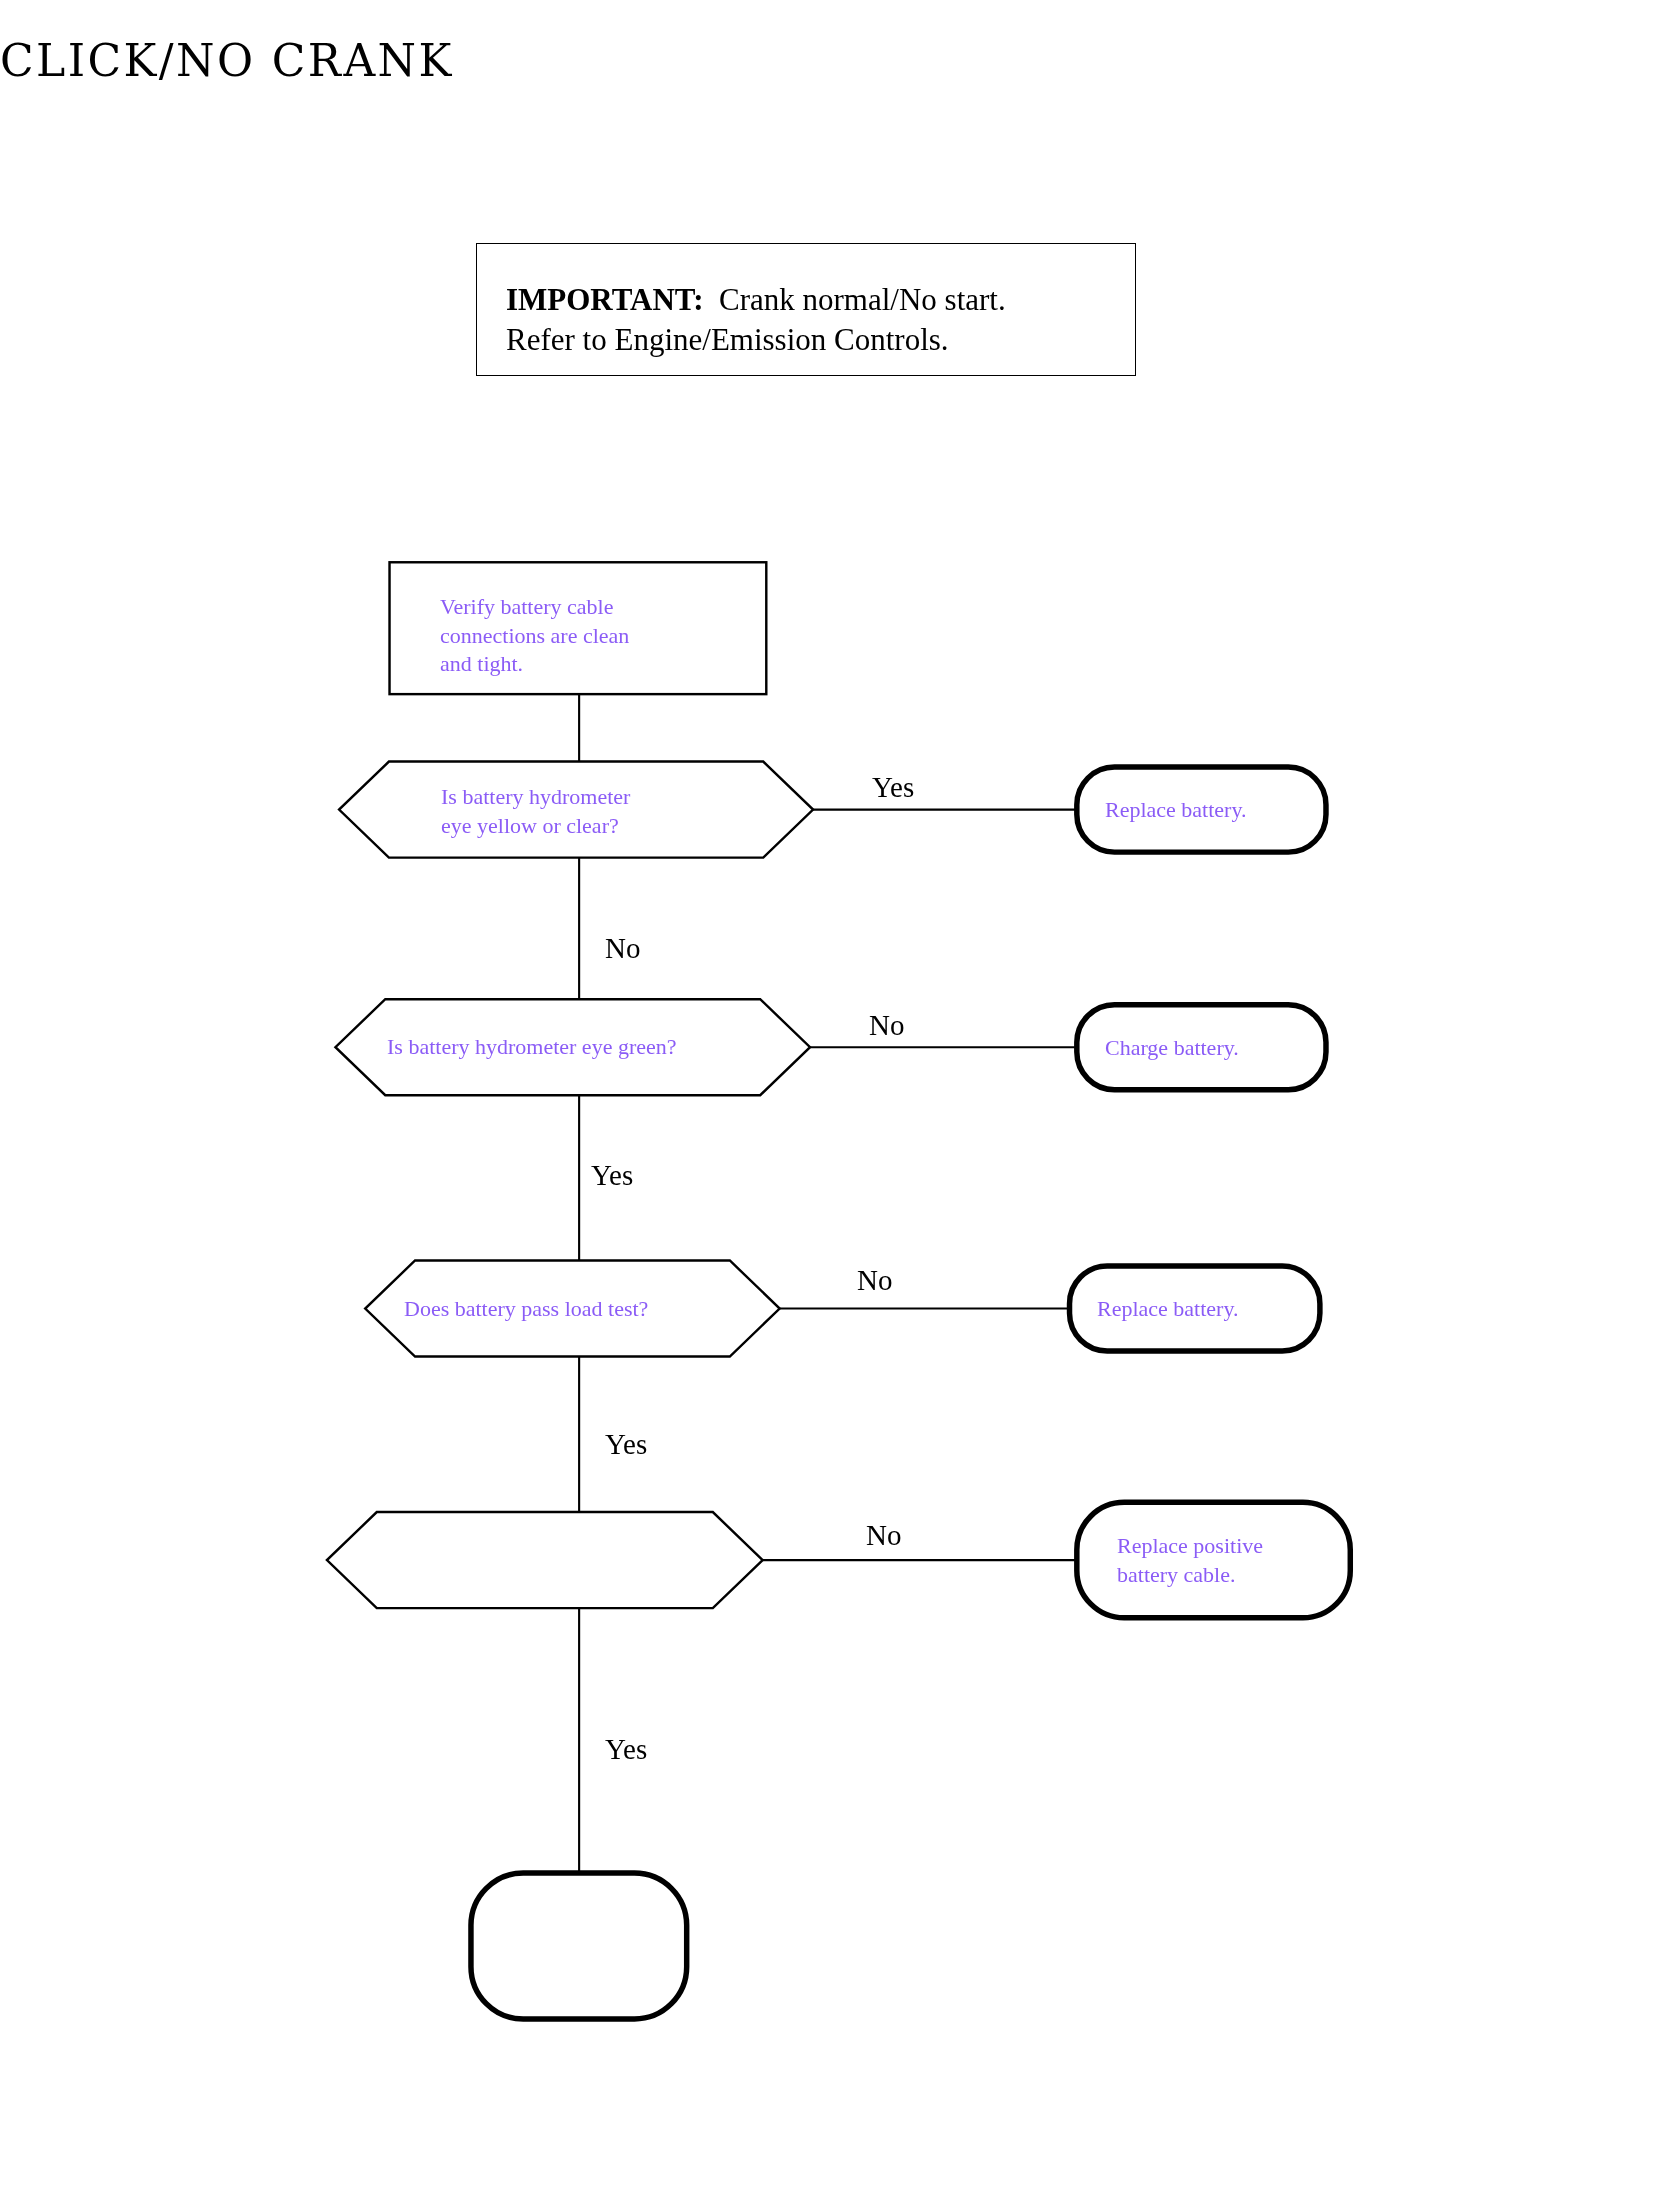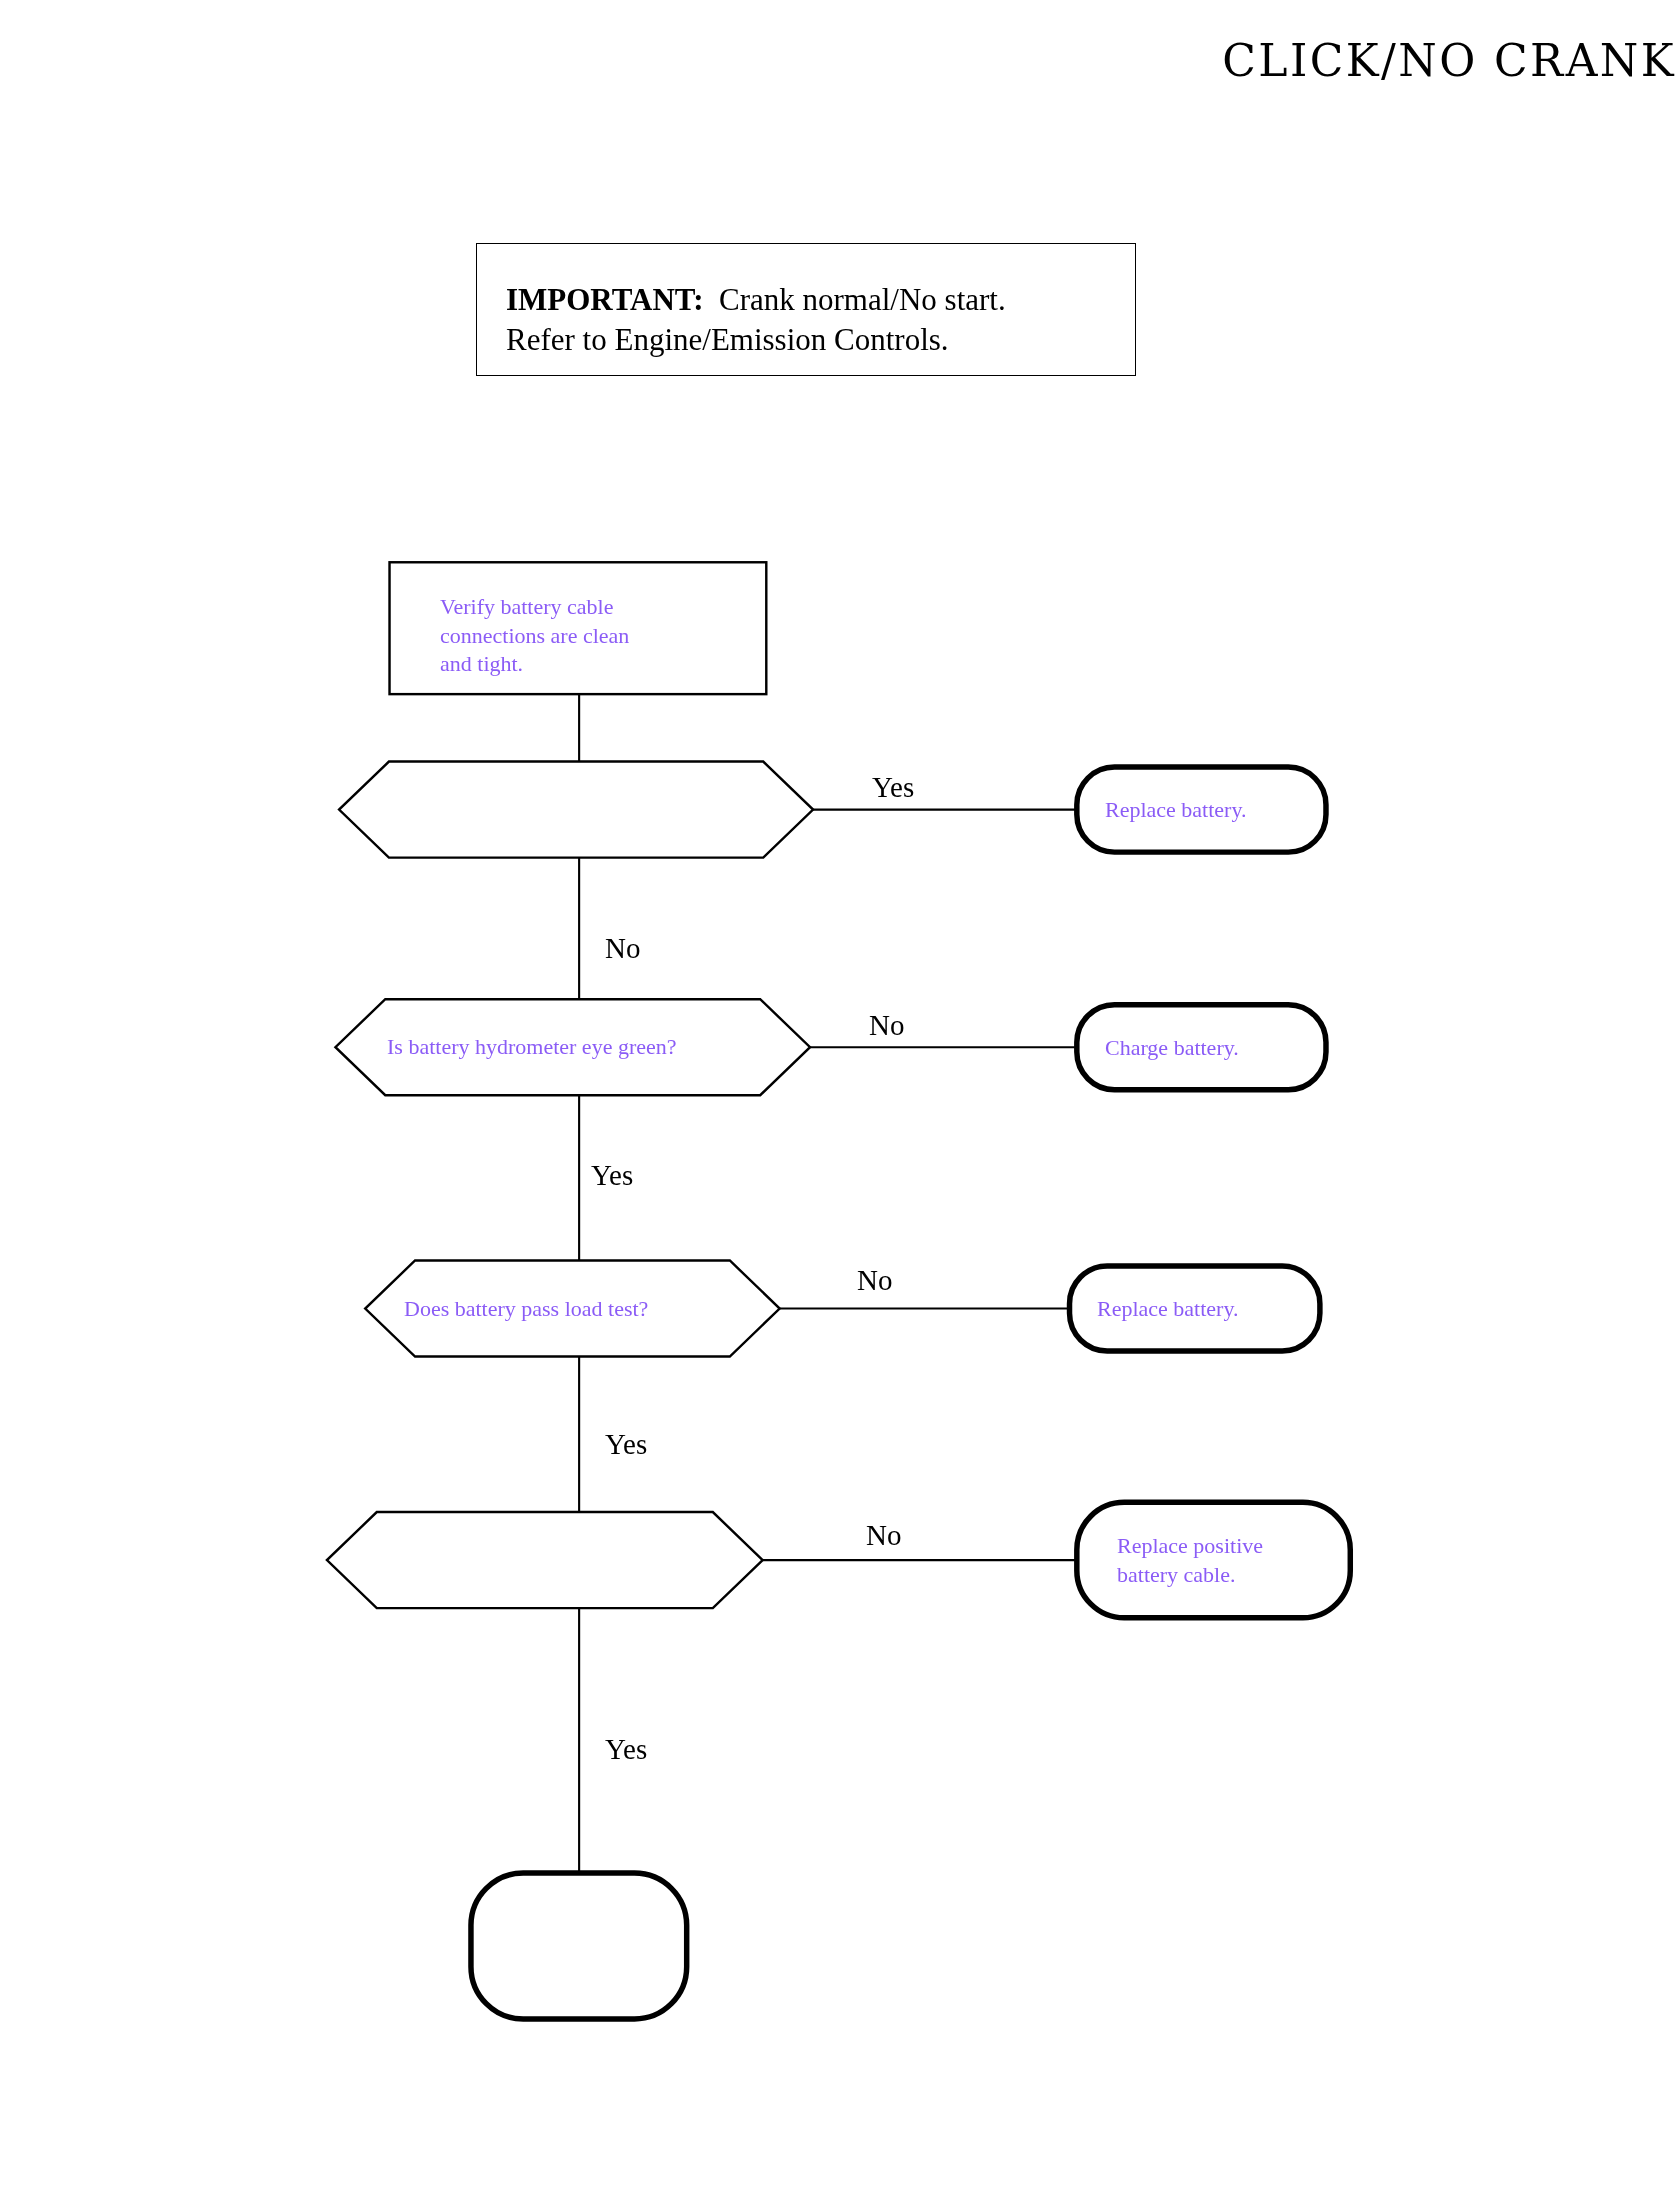--- a/index.html
+++ b/index.html
@@ -23,21 +23,21 @@
     width: 1676px;
     height: 2205px;
   }
 
   
   .page-title {
     position: absolute;
     left: 0;
     top: 35px;
     width: 1676px;
-    text-align: right;
+    text-align: left;
     font-family: "DejaVu Serif", "Liberation Serif", serif;
     font-size: 44px;
     letter-spacing: 2.4px;
     font-weight: 400;
     white-space: nowrap;
   }
 
   
   .important-box {
     position: absolute;
@@ -155,20 +155,22 @@
 
     <rect class="term" x="1772" y="2472" width="450" height="190" rx="78" ry="78"></rect>
 
     <rect class="term" x="775" y="3082" width="355" height="240" rx="86" ry="86"></rect>
   </svg>
 
   <div class="node-text" style="left:440px; top:593px; width:316px;">Verify battery cable
 connections are clean
 and tight.</div>
 
+  <div class="node-text" style="left:441px; top:783px; width:316px;">Is battery hydrometer
+eye yellow or clear?</div>
 
   <div class="node-text" style="left:387px; top:1033px; width:401px;">Is battery hydrometer eye green?</div>
 
   <div class="node-text" style="left:404px; top:1295px; width:377px;">Does battery pass load test?</div>
 
 
   <div class="node-text" style="left:1105px; top:796px; width:231px;">Replace battery.</div>
 
   <div class="node-text" style="left:1105px; top:1034px; width:231px;">Charge battery.</div>
 

